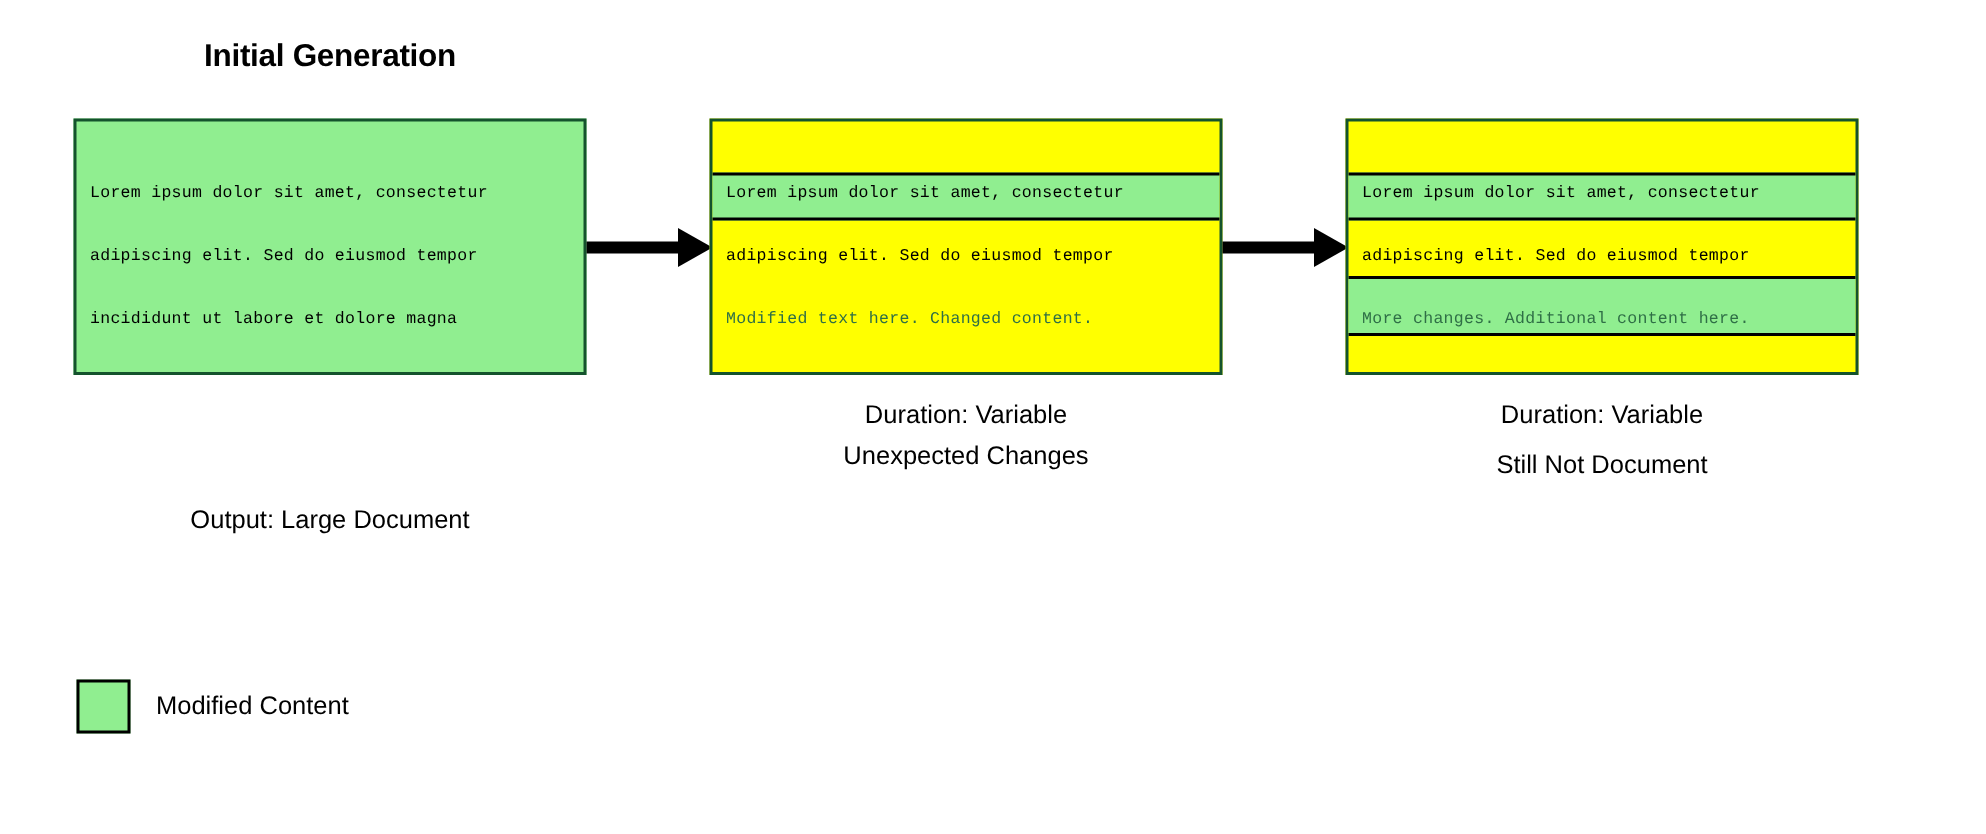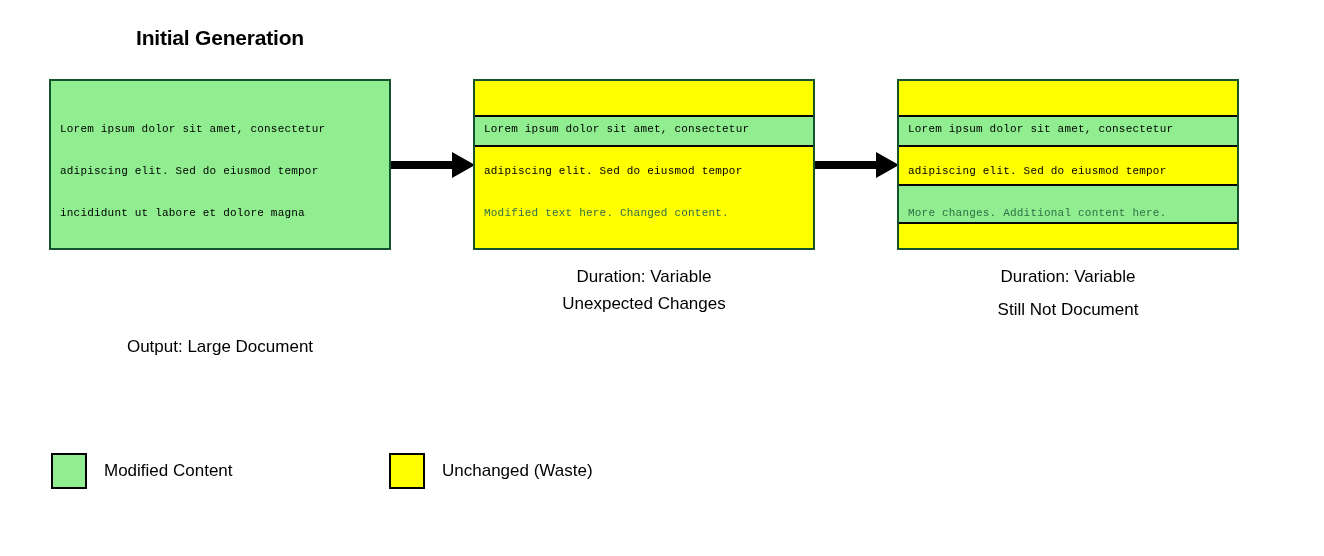--- a/index.html
+++ b/index.html
@@ -186,18 +186,14 @@
   </div>
 
   <div class="caption" style="left:897px; top:267px; width:342px;">Duration: Variable</div>
   <div class="caption" style="left:897px; top:300px; width:342px;">Still Not Document</div>
 
   <div class="legend-item" style="left:51px; top:453px;justify-content:space-between;">
     <div class="legend-swatch" style="background:#90ee90;"></div>
     <div class="legend-label">Modified Content</div>
   </div>
 
-  <div class="legend-item" style="left:389px; top:453px;">
-    <div class="legend-swatch" style="background:#ffff00;"></div>
-    <div class="legend-label">Unchanged (Waste)</div>
-  </div>
 
 </div>
 
 </body></html>

